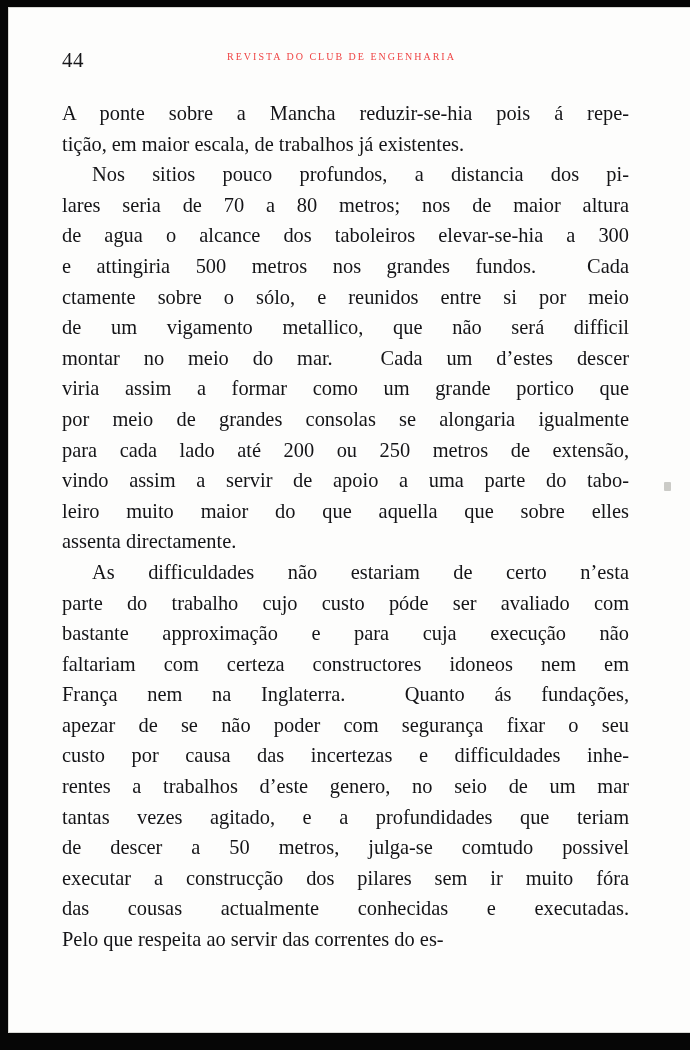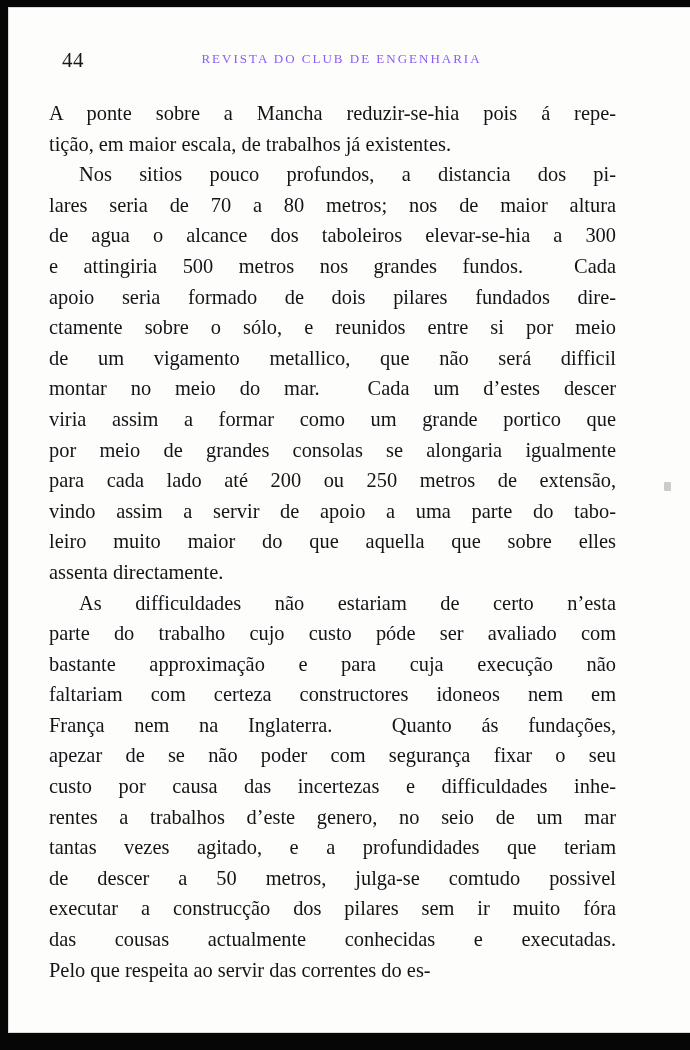--- a/index.html
+++ b/index.html
@@ -49,30 +49,30 @@
     font-size: 21px;
     color: #17171a;
     letter-spacing: 0.5px;
   }
   #running-head {
     position: absolute;
     left: 0;
     top: 3px;
     width: 663px;
     text-align: center;
-    font-size: 13px;
+    font-size: 10px;
     letter-spacing: 2.0px;
-    color: #8b5cf6;
+    color: #ef4444;
     text-indent: 2.0px;
   }
 
   
   #body-text {
     position: absolute;
-    left: 40px;
+    left: 53px;
     top: 90px;
     width: 567px;
     font-size: 20.4px;
     line-height: 30.6px;
     color: #141417;
   }
   .para {
     margin: 0;
   }
   
@@ -116,21 +116,20 @@
     <div id="body-text" style="color: rgb(20, 20, 23);">
         <p class="para">
           <span class="ln">A ponte sobre a Mancha reduzir-se-hia pois á repe-</span>
           <span class="ln last">tição, em maior escala, de trabalhos já existentes.</span>
         </p>
         <p class="para">
           <span class="ln indent">Nos sitios pouco profundos, a distancia dos pi-</span>
           <span class="ln">lares seria de 70 a 80 metros; nos de maior altura</span>
           <span class="ln">de agua o alcance dos taboleiros elevar-se-hia a 300</span>
           <span class="ln">e attingiria 500 metros nos grandes fundos.  Cada</span>
-          <span class="ln">apoio seria formado de dois pilares fundados dire-</span>
           <span class="ln">ctamente sobre o sólo, e reunidos entre si por meio</span>
           <span class="ln">de um vigamento metallico, que não será difficil</span>
           <span class="ln">montar no meio do mar.  Cada um d’estes descer</span>
           <span class="ln">viria assim a formar como um grande portico que</span>
           <span class="ln">por meio de grandes consolas se alongaria igualmente</span>
           <span class="ln">para cada lado até 200 ou 250 metros de extensão,</span>
           <span class="ln">vindo assim a servir de apoio a uma parte do tabo-</span>
           <span class="ln">leiro muito maior do que aquella que sobre elles</span>
           <span class="ln last">assenta directamente.</span>
         </p>

